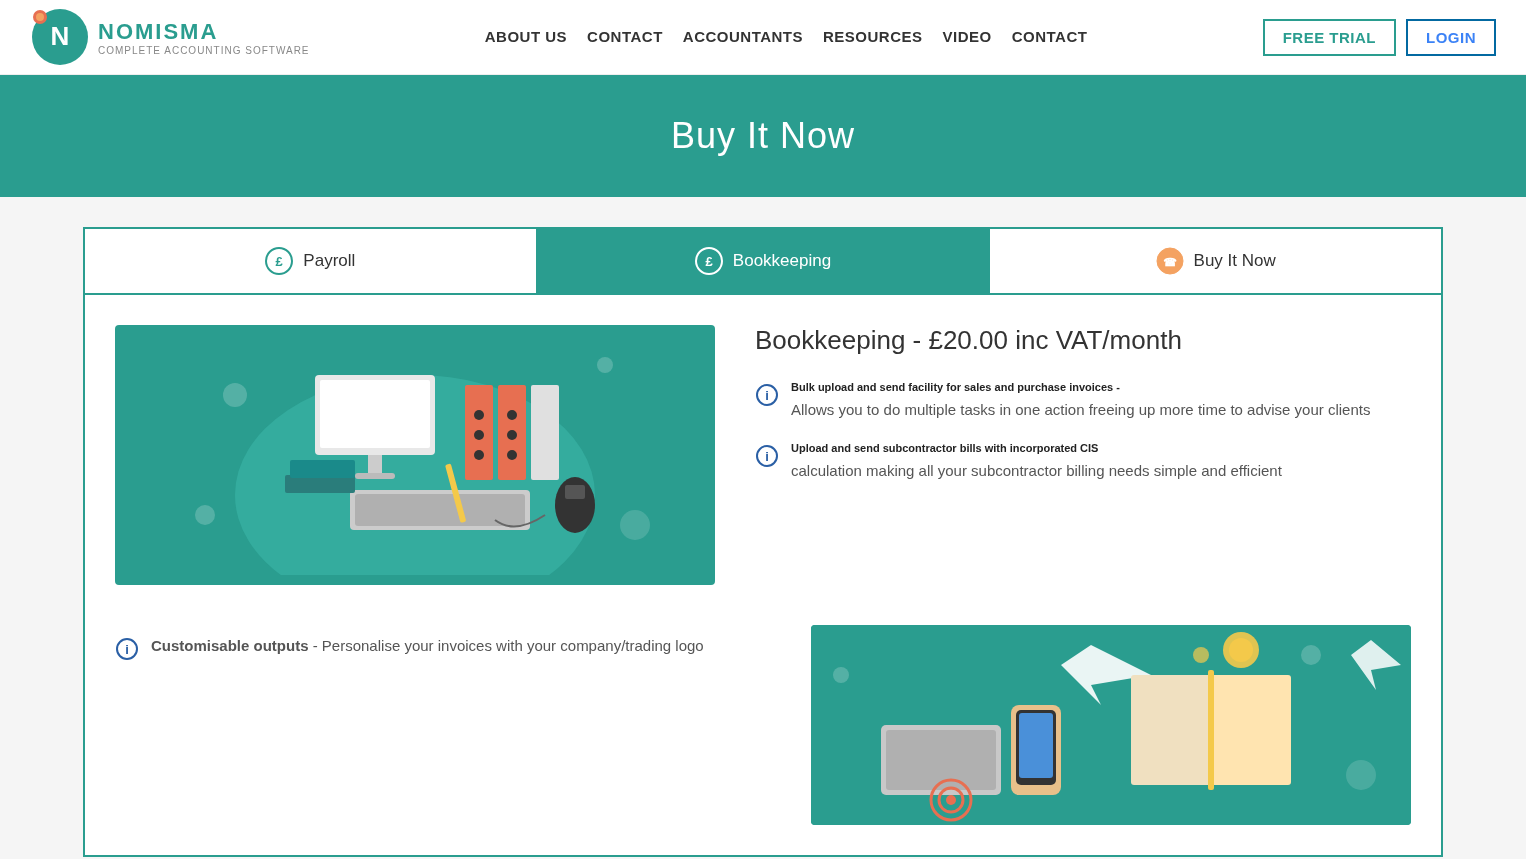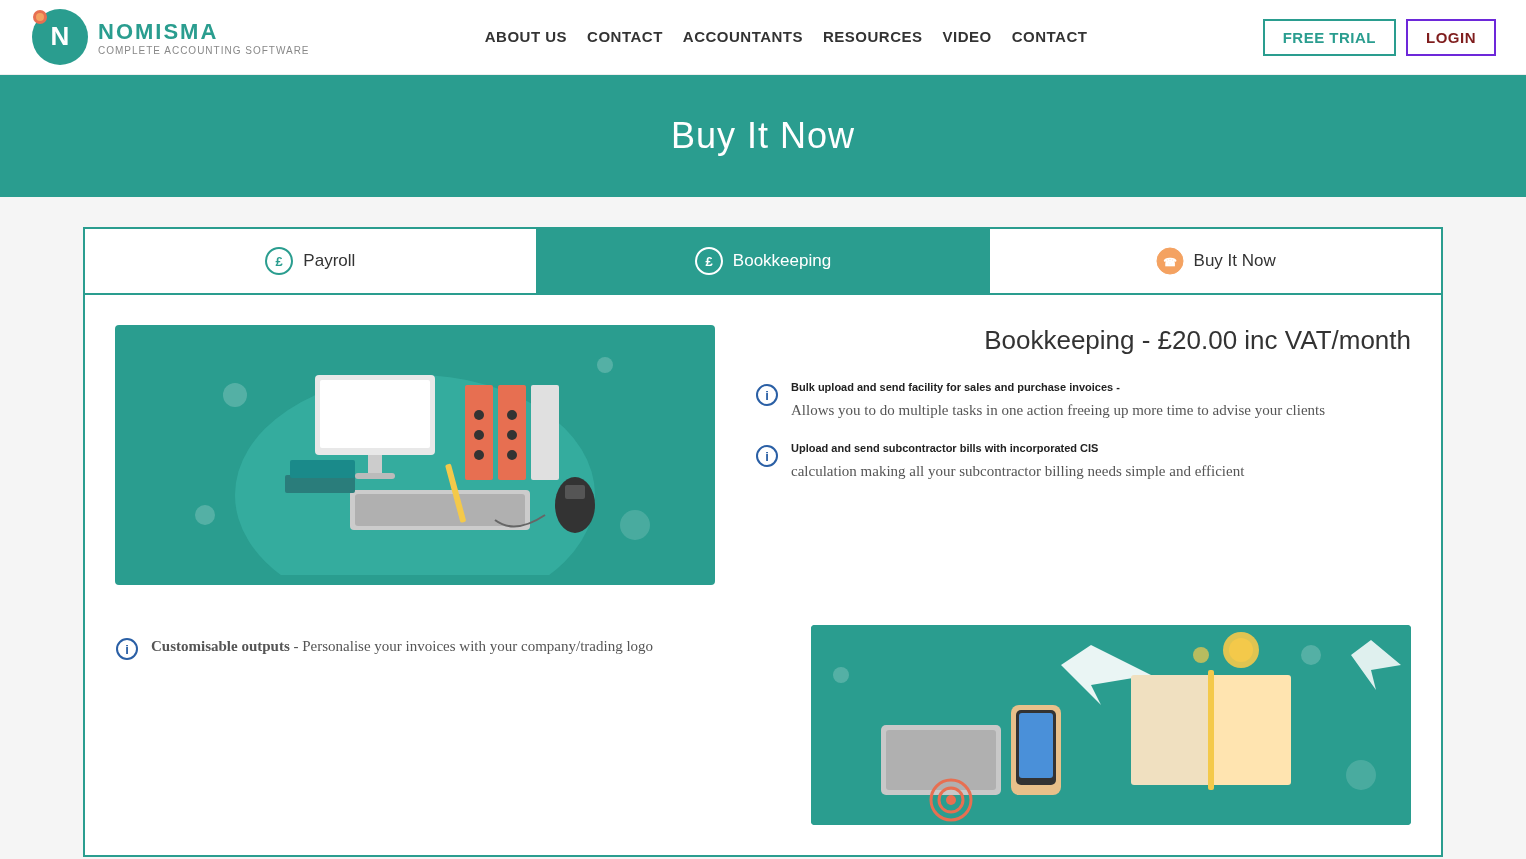--- a/index.html
+++ b/index.html
@@ -46,22 +46,22 @@
       border: 2px solid #2a9d8f;
       color: #2a9d8f;
       background: #fff;
       padding: 8px 18px;
       font-size: 15px;
       font-weight: 700;
       cursor: pointer;
       letter-spacing: 0.5px;
     }
     .btn-login {
-      border: 2px solid #6d28d9;
-      color: #7f1d1d;
+      border: 2px solid #0369a1;
+      color: #3b82f6;
       background: #fff;
       padding: 8px 18px;
       font-size: 15px;
       font-weight: 700;
       cursor: pointer;
       letter-spacing: 0.5px;
     }
 
     
     .hero-banner {
@@ -145,21 +145,20 @@
     }
 
     .content-text {
       flex: 1;
     }
     .content-text h2 {
       font-size: 26px;
       color: #333;
       font-weight: 400;
       margin-bottom: 25px;
-      text-align: right;
     }
     .feature-item {
       display: flex;
       gap: 12px;
       margin-bottom: 20px;
     }
     .feature-icon {
       flex-shrink: 0;
       width: 24px;
       height: 24px;
@@ -169,21 +168,20 @@
     .feature-title {
       font-size: 11px;
       font-weight: 700;
       color: #222;
       margin-bottom: 6px;
     }
     .feature-desc {
       font-size: 15px;
       color: #555;
       line-height: 1.5;
-      font-family: Liberation Serif, serif;
     }
 
     
     .content-row-bottom {
       display: flex;
       gap: 40px;
       align-items: flex-start;
     }
     .bottom-left {
       flex: 1;

